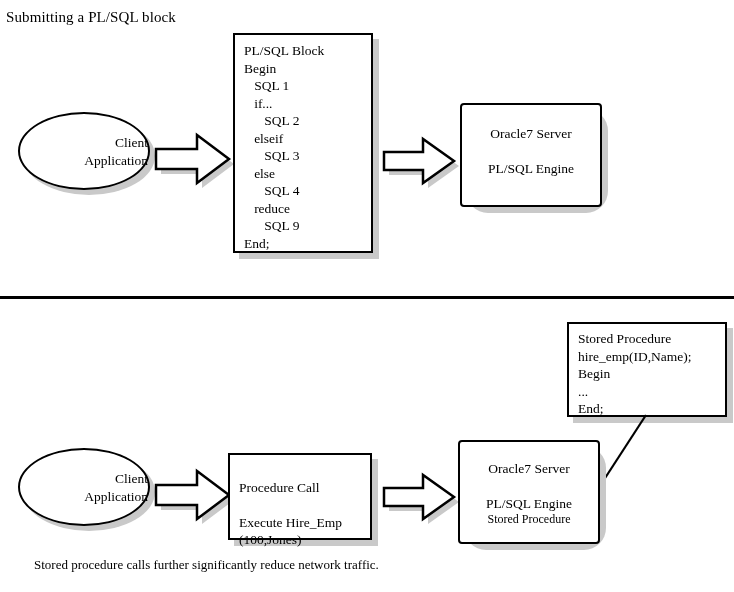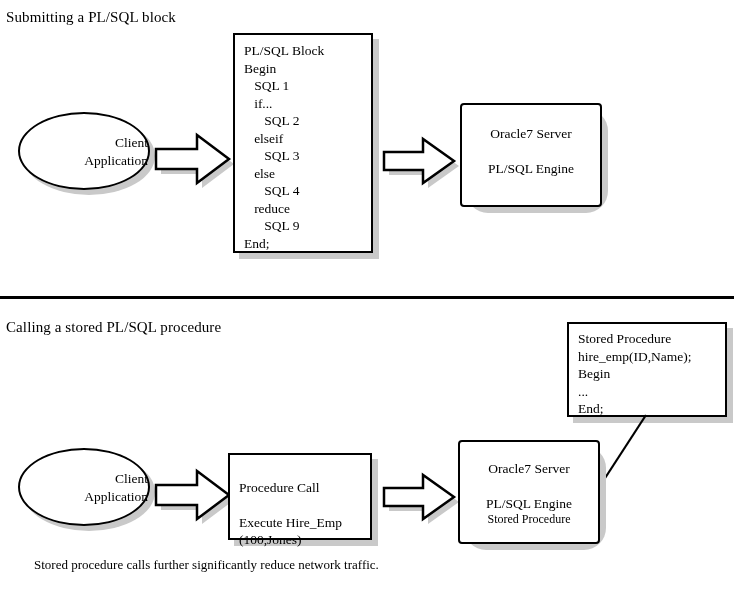--- a/index.html
+++ b/index.html
@@ -171,21 +171,20 @@
     <div class="rbox-inner" style="top:20px;">
       <div class="box-line" style="text-align:center;">Oracle7 Server</div>
       <div class="box-line blank"></div>
       <div class="box-line" style="text-align:center;">PL/SQL Engine</div>
     </div>
   </div>
 
 
   <div class="abs divider" style="left:0px; top:296px; width:734px;"></div>
 
-  <div class="abs section-title" style="left:6px; top:318px;">Calling a stored PL/SQL procedure</div>
 
   <div class="abs shadow-rect" style="left:573px; top:328px; width:160px; height:95px;"></div>
   <div class="abs box" style="left:567px; top:322px; width:160px; height:95px;">
     <div class="box-inner" style="top:6px;">
       <div class="box-line">Stored Procedure</div>
       <div class="box-line">hire_emp(ID,Name);</div>
       <div class="box-line">Begin</div>
       <div class="box-line">...</div>
       <div class="box-line">End;</div>
     </div>

